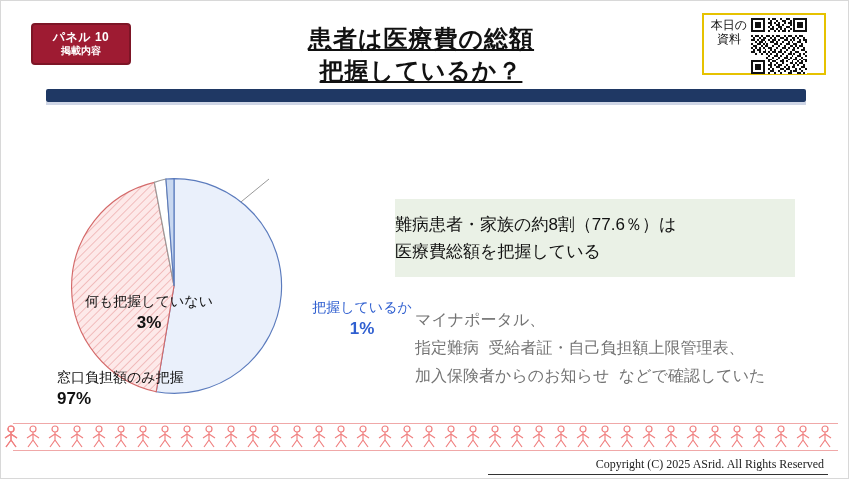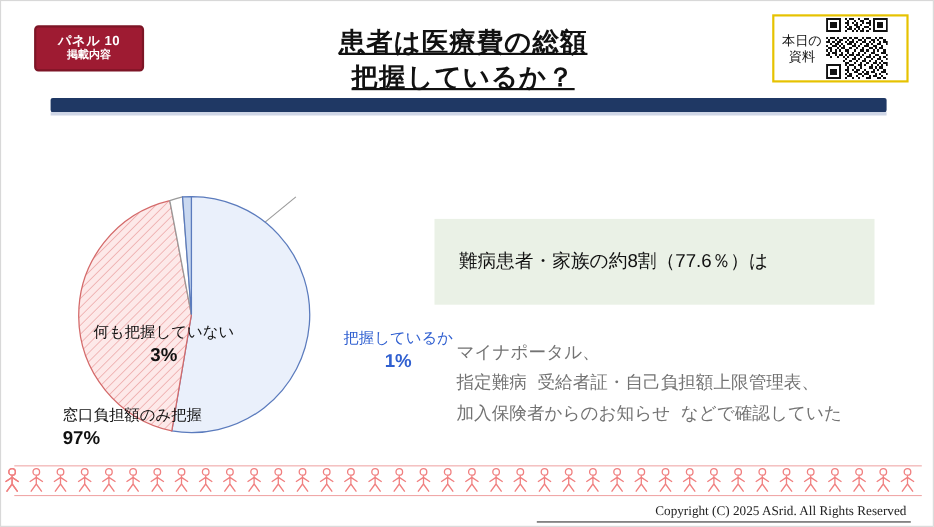--- a/index.html
+++ b/index.html
@@ -35,21 +35,21 @@
   .title-bar{
     position:absolute;left:45px;top:88px;width:760px;height:13px;
     background:#1f3864;border-radius:2px;
   }
   .title-bar:after{
     content:"";position:absolute;left:0;top:13px;width:760px;height:3px;background:#cfd6e6;
   }
   
   .qr-box{
     position:absolute;right:22px;top:12px;width:124px;height:62px;
-    background:#fff;border:2px solid #e6c200;display:flex;align-items:center;
+    background:#fff;border:2px solid #e6c200;display:flex;align-items:flex-start;
     box-sizing:border-box;padding:3px;
   }
   .qr-label{
     font-size:12px;color:#111;line-height:1.2;width:44px;text-align:center;font-weight:normal;
   }
   .qr-code{width:56px;height:56px;}
   
   .chart-wrap{position:absolute;left:38px;top:160px;width:330px;height:260px;}
   .pie{position:absolute;left:20px;top:10px;width:230px;height:230px;}
   
@@ -61,21 +61,21 @@
   .lbl-window{left:18px;top:206px;width:165px;}
   
   .leader{position:absolute;left:0;top:0;width:849px;height:479px;pointer-events:none;}
   
   .highlight-box{
     position:absolute;left:394px;top:198px;width:400px;height:78px;
     background:#eaf1e6;box-sizing:border-box;
     display:flex;align-items:center;
   }
   .highlight-box .ht{
-    font-size:17px;color:#111;line-height:1.6;padding-left:22px;
+    font-size:17px;color:#111;line-height:1.6;
   }
   .body-text{
     position:absolute;left:414px;top:306px;width:420px;
     font-size:16px;color:#737373;line-height:1.75;font-family:Liberation Mono, monospace;
   }
   
   .bottom-band{
     position:absolute;left:1px;bottom:30px;width:847px;height:24px;overflow:hidden;
   }
   .bottom-rule{
@@ -363,20 +363,21 @@
     <div class="lbl lbl-window">
       <span>窓口負担額のみ把握</span>
       <span class="pct">97%</span>
     </div>
 
   </div>
 
   <div class="highlight-box">
     <div class="ht">
       <div>難病患者・家族の約8割（77.6％）は</div>
+      <div>医療費総額を把握している</div>
     </div>
   </div>
 
   <div class="body-text">
     <div>マイナポータル、</div>
     <div>指定難病 受給者証・自己負担額上限管理表、</div>
     <div>加入保険者からのお知らせ などで確認していた</div>
   </div>
 
   <div class="bottom-rule2"></div>

